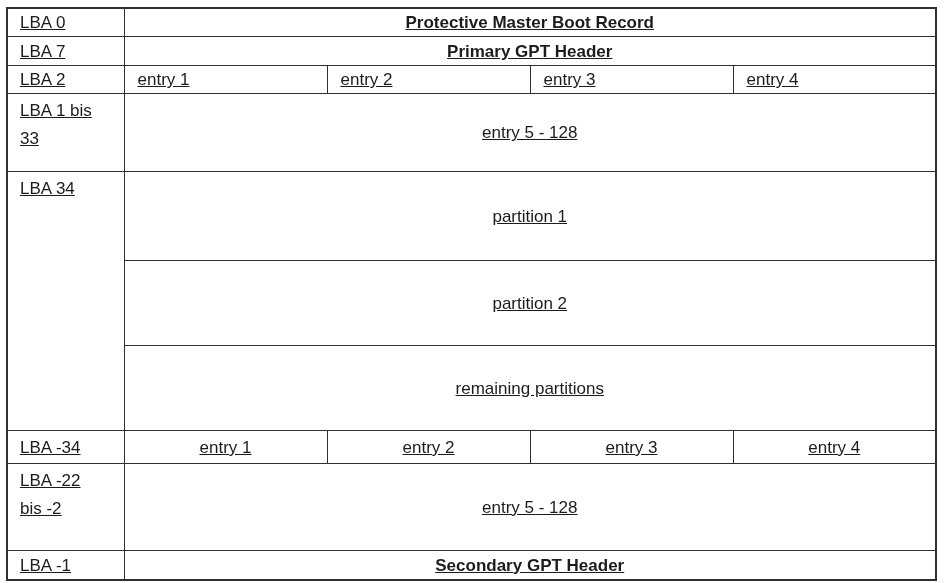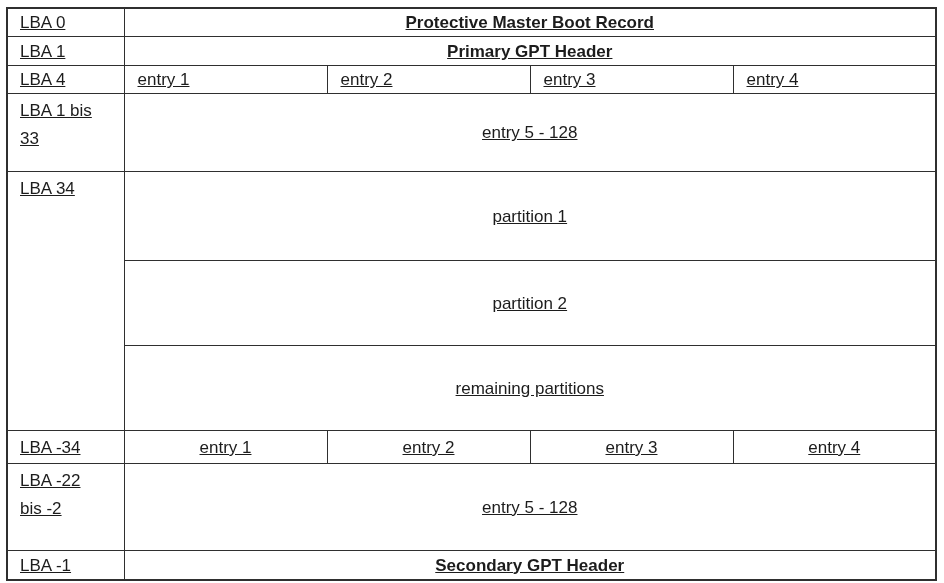--- a/index.html
+++ b/index.html
@@ -81,26 +81,26 @@
       <col class="entry-col">
     </colgroup>
 
     <tbody>
         <tr class="r-lba0">
       <td class="lba">LBA 0</td>
       <td class="center bold" colspan="4">Protective Master Boot Record</td>
     </tr>
 
     <tr class="r-lba1">
-      <td class="lba">LBA 1</td>
+      <td class="lba">LBA 7</td>
       <td class="center bold" colspan="4">Primary GPT Header</td>
     </tr>
 
     <tr class="r-lba2">
-      <td class="lba">LBA 4</td>
+      <td class="lba">LBA 2</td>
       <td class="entry-left">entry 1</td>
       <td class="entry-left">entry 2</td>
       <td class="entry-left">entry 3</td>
       <td class="entry-left">entry 4</td>
     </tr>
 
     <tr class="r-lba3">
       <td class="lba top">LBA 1 bis 33</td>
       <td class="center" colspan="4">entry 5 - 128</td>
     </tr>

